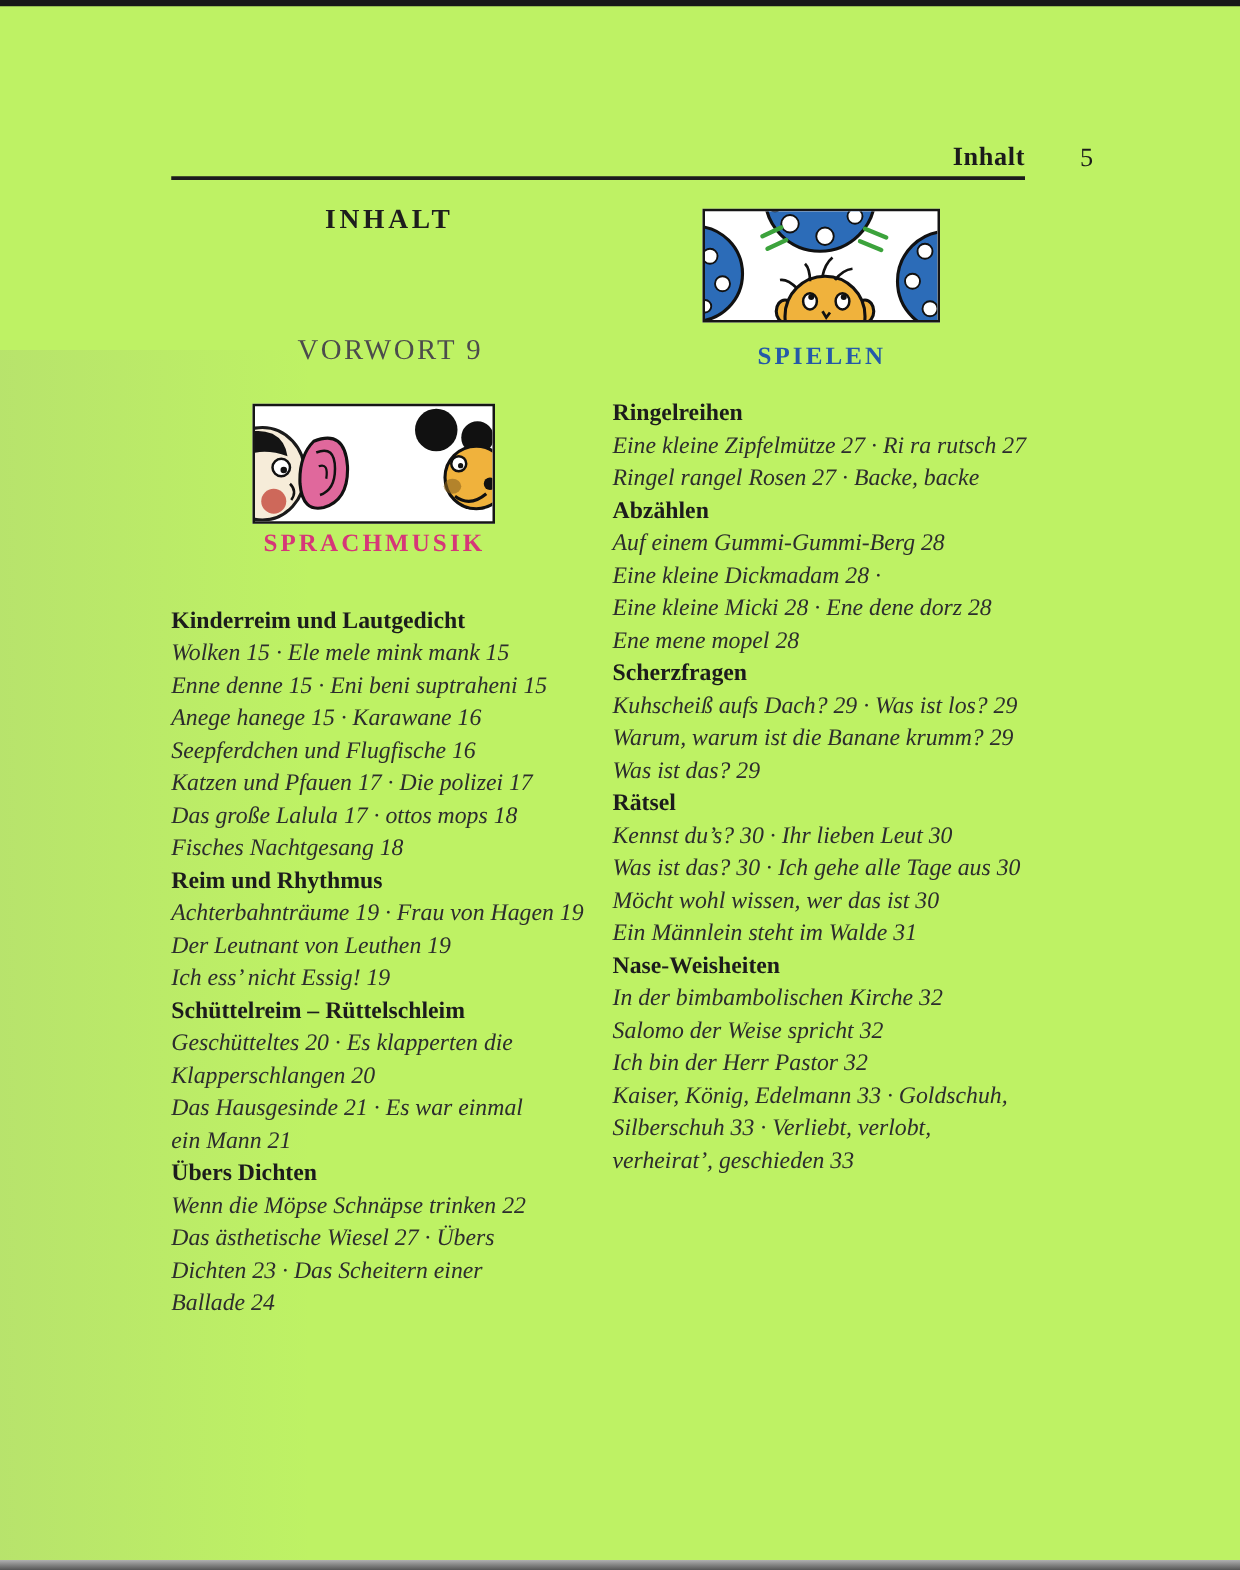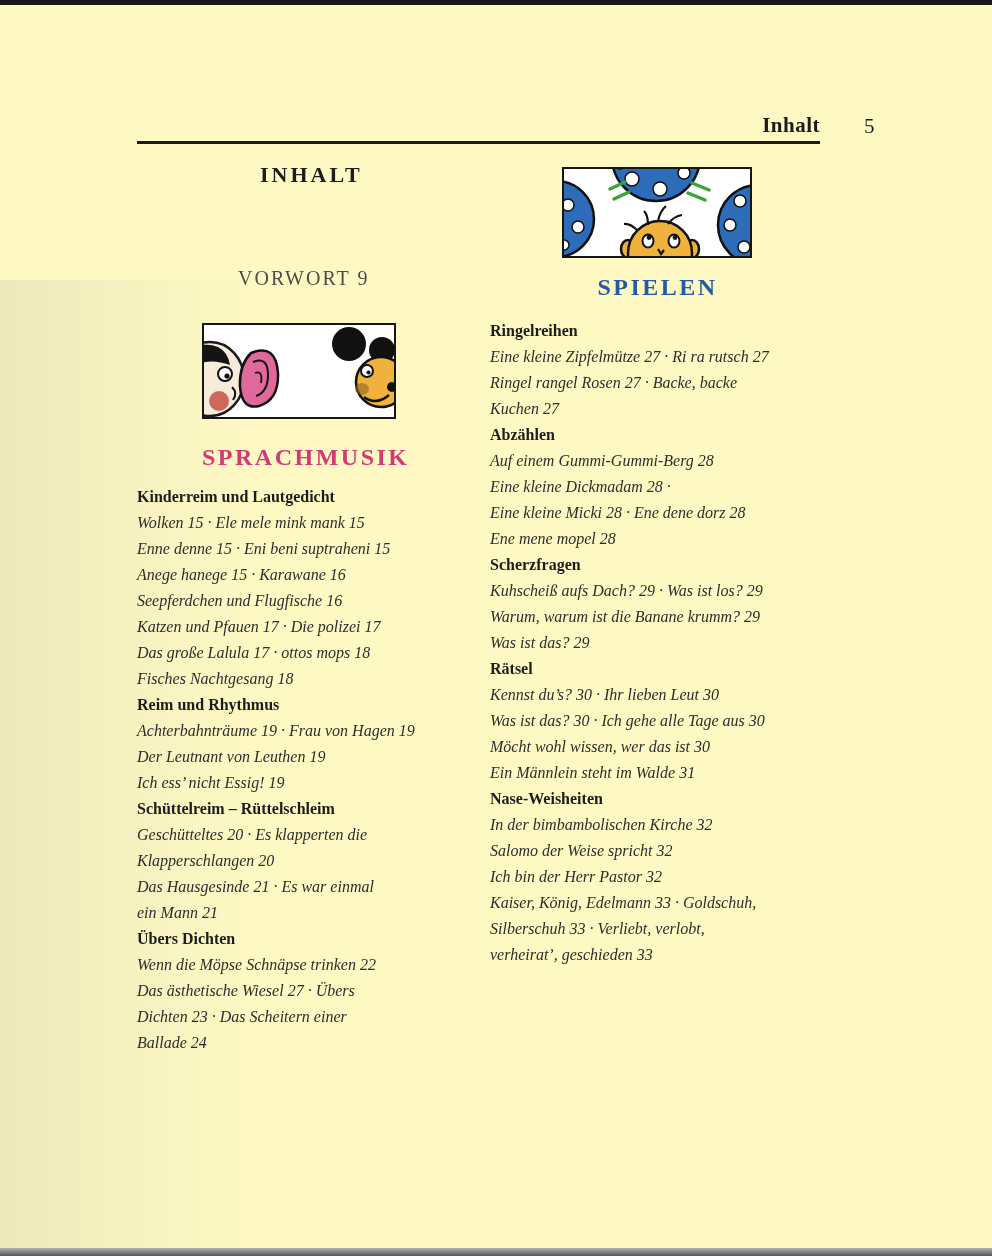--- a/index.html
+++ b/index.html
@@ -1,49 +1,49 @@
 <!DOCTYPE html>
 <html><head>
 <meta charset="utf-8">
 <style>
   html,body{margin:0;padding:0;background:#ffffff;}
   .page{
     position:relative;
     width:992px;height:1256px;
-    background:#fef9c3;
+    background:#bef264;
     overflow:hidden;
     font-family:"Liberation Serif","DejaVu Serif",serif;
     color:#2d2d2d;
   }
   .top-strip{position:absolute;top:0;left:0;width:100%;height:5px;background:#181818;}
   .bottom-strip{position:absolute;bottom:0;left:0;width:100%;height:8px;
     background:linear-gradient(to bottom,#b0b0b0,#565656);}
   .scan-shade{position:absolute;left:0;top:280px;bottom:8px;width:250px;pointer-events:none;
     background:linear-gradient(to right,rgba(150,150,150,0.16),rgba(255,255,255,0));}
   
   .running-head{position:absolute;top:113px;left:137px;width:683px;
     text-align:right;font-size:21px;font-weight:700;color:#1b1b1b;letter-spacing:.5px;}
   .folio{position:absolute;top:114px;left:864px;font-size:21px;color:#1b1b1b;}
   .head-rule{position:absolute;top:141px;left:137px;width:683px;height:3px;background:#1c1c1c;}
   
   .inhalt-title{position:absolute;top:162px;left:260px;font-size:22px;font-weight:600;
     letter-spacing:3px;color:#1d1d1d;}
-  .vorwort{position:absolute;top:267px;left:238px;font-size:20px;font-weight:500;
+  .vorwort{position:absolute;top:267px;left:238px;font-size:23px;font-weight:500;
     letter-spacing:2px;color:#4c4c4c;}
   
   .illu{position:absolute;background:#ffffff;border:2.5px solid #161616;overflow:hidden;}
   .illu svg{display:block;}
   .illu-left{left:202px;top:323px;width:190px;height:92px;}
   .illu-right{left:562px;top:167px;width:186px;height:87px;}
-  .section-label{position:absolute;text-align:center;font-size:24px;font-weight:700;
+  .section-label{position:absolute;text-align:center;font-size:20px;font-weight:700;
     letter-spacing:2.5px;}
-  .label-sprachmusik{left:202px;top:444px;width:195px;}
+  .label-sprachmusik{left:202px;top:424px;width:195px;}
   .label-spielen{left:562px;top:274px;width:191px;}
   
-  .toc{position:absolute;font-size:16px;line-height:26px;white-space:nowrap;}
+  .toc{position:absolute;font-size:19px;line-height:26px;white-space:nowrap;}
   .toc-left{left:137px;top:484px;}
   .toc-right{left:490px;top:318px;}
   .toc-heading{font-weight:700;color:#1c1c1c;}
   .toc-entry{color:#2d2d2d;font-style:italic;}
 </style>
 </head>
 <body>
 
 <div class="page">
 
@@ -151,21 +151,20 @@
       <div class="toc-heading">Übers Dichten</div>
       <div class="toc-entry">Wenn die Möpse Schnäpse trinken 22</div>
       <div class="toc-entry">Das ästhetische Wiesel 27 · Übers</div>
       <div class="toc-entry">Dichten 23 · Das Scheitern einer</div>
       <div class="toc-entry">Ballade 24</div>
     </div>
   <div class="toc toc-right">
       <div class="toc-heading">Ringelreihen</div>
       <div class="toc-entry">Eine kleine Zipfelmütze 27 · Ri ra rutsch 27</div>
       <div class="toc-entry">Ringel rangel Rosen 27 · Backe, backe</div>
-      <div class="toc-entry">Kuchen 27</div>
       <div class="toc-heading">Abzählen</div>
       <div class="toc-entry">Auf einem Gummi-Gummi-Berg 28</div>
       <div class="toc-entry">Eine kleine Dickmadam 28 ·</div>
       <div class="toc-entry">Eine kleine Micki 28 · Ene dene dorz 28</div>
       <div class="toc-entry">Ene mene mopel 28</div>
       <div class="toc-heading">Scherzfragen</div>
       <div class="toc-entry">Kuhscheiß aufs Dach? 29 · Was ist los? 29</div>
       <div class="toc-entry">Warum, warum ist die Banane krumm? 29</div>
       <div class="toc-entry">Was ist das? 29</div>
       <div class="toc-heading">Rätsel</div>

